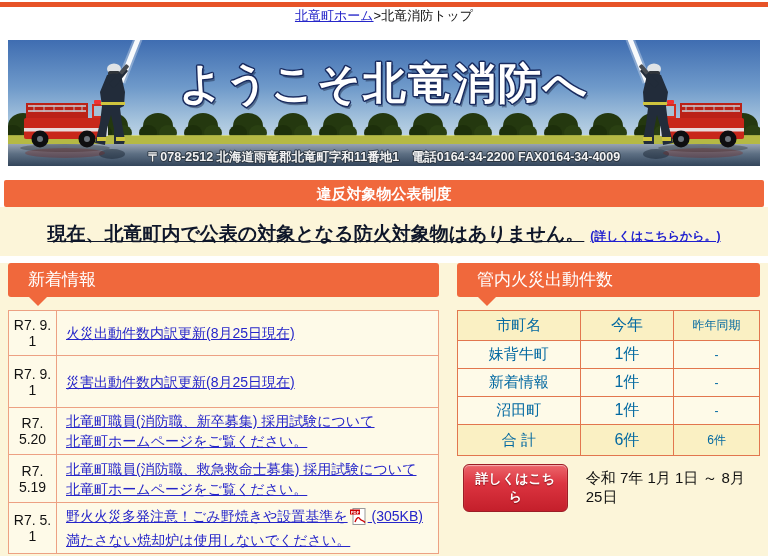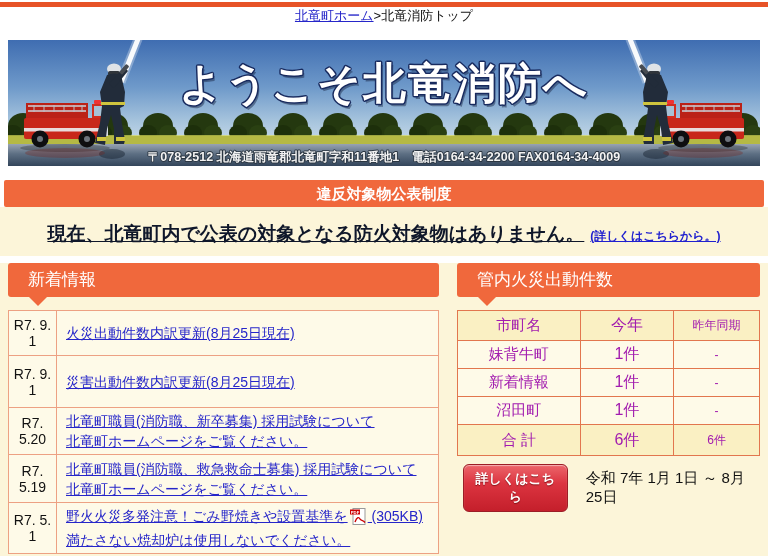--- a/index.html
+++ b/index.html
@@ -47,21 +47,21 @@
   .news-table tr:nth-child(1){ height:45px; }
   .news-table tr:nth-child(2){ height:52px; }
   .news-table tr:nth-child(3){ height:47px;margin-left:17px; }
   .news-table tr:nth-child(4){ height:48px; }
   .news-table tr:nth-child(5){ height:46px; }
   .news-table tr:nth-child(6){ height:26px; }
   .pdf-ic { display:inline-block; vertical-align:-4px; margin:0 2px; }
   
   .counts-table { width:100%; margin-top:13px; border-collapse:collapse; background:#fefae8; }
   .counts-table th, .counts-table td { border:1px solid #e2764e; text-align:center;
-    font-weight:normal; color:#a21caf; }
+    font-weight:normal; color:#0369a1; }
   .counts-table thead tr { height:30px; background:#faf0c3; }
   .counts-table tbody tr { height:28px; }
   .counts-table tr.total { height:31px; background:#faf0c3; }
   .c-name { width:40.6%; font-size:15px; }
   .c-this { width:31%; font-size:16px; }
   .c-last { width:28.4%; font-size:12px; }
   
   .tfoot { display:flex; align-items:center; gap:18px; margin-top:8px; padding-left:6px; }
   .detail-btn { border:1px solid #9c1d26; border-radius:6px; padding:5px 9px;
     background:linear-gradient(#ec666b 0%, #dc3440 40%, #c41f2b 100%);

